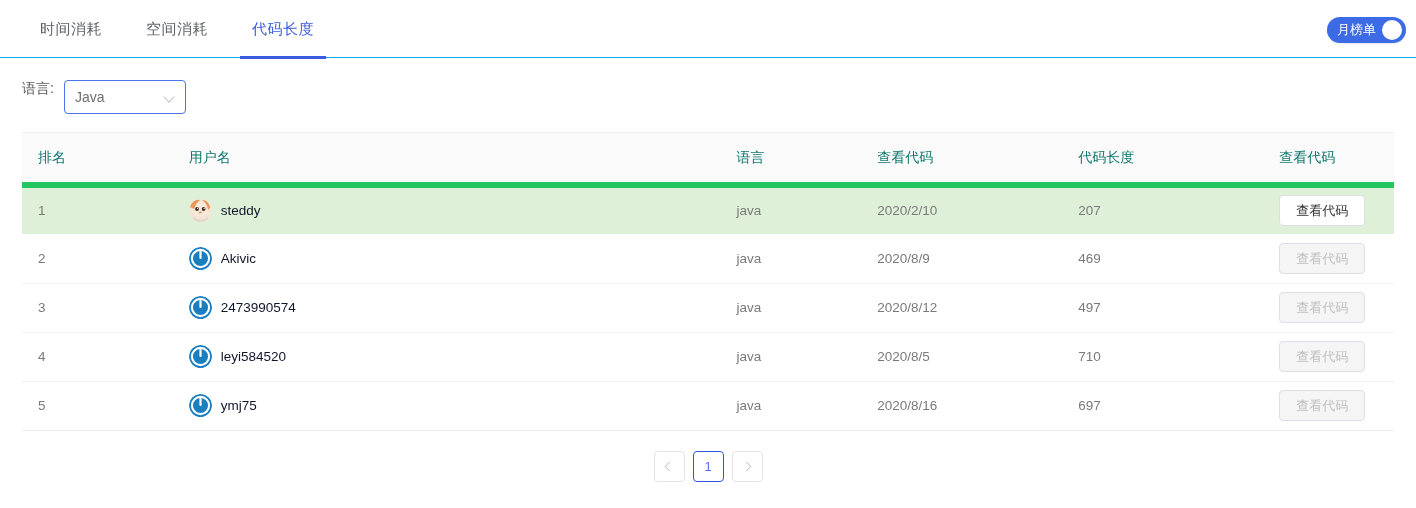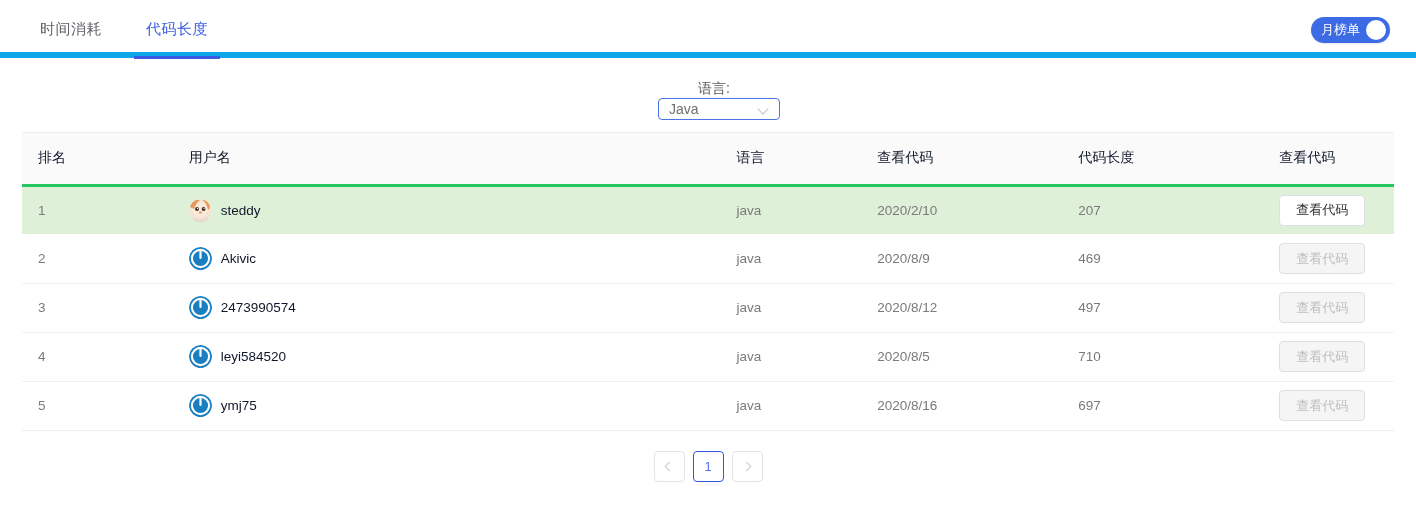--- a/index.html
+++ b/index.html
@@ -8,21 +8,21 @@
     width: 1416px; height: 508px;
     background: #ffffff;
     font-family: "Liberation Sans", "DejaVu Sans", sans-serif;
     overflow: hidden;
   }
 
   
   .tabbar {
     position: relative;
     height: 58px;
-    border-bottom: 6px solid #0ea5e9;
+    border-bottom: 1px solid #0ea5e9;
     display: flex;
     align-items: flex-start;
   }
   .tabs {
     display: flex;
     align-items: center;
     height: 58px;
     padding-left: 18px;
   }
   .tab {
@@ -40,21 +40,21 @@
   .tab.active::after {
     content: "";
     position: absolute;
     left: 10px; right: 10px; bottom: -1px;
     height: 3px;
     background: #3b5ce0;
   }
 
   .toggle-wrap {
     position: absolute;
-    right: 26px;
+    right: 10px;
     top: 17px;
   }
   .toggle {
     display: inline-flex;
     align-items: center;
     height: 26px;
     border-radius: 13px;
     background: #3d6ae5;
     padding: 0 4px 0 10px;
     cursor: pointer;
@@ -69,24 +69,23 @@
   }
   .toggle-knob {
     width: 20px; height: 20px;
     border-radius: 50%;
     background: #ffffff;
   }
 
   
   .filter-row {
     display: flex;
-    align-items: center;
+    align-items: flex-start;
     padding: 22px 0 0 22px;
     height: 62px;
-    flex-direction: column;
   }
   .filter-label {
     font-size: 14px;
     color: #5a5a5a;
     margin-right: 10px;
   }
   .select {
     position: relative;
     width: 122px;
     height: 34px;
@@ -128,25 +127,25 @@
   table {
     width: 100%;
     border-collapse: collapse;
     table-layout: fixed;
   }
   thead tr { background: #fafafa; }
   thead th {
     text-align: left;
     font-size: 14px;
     font-weight: normal;
-    color: #0f172a;
+    color: #0f766e;
     padding: 0 0 0 16px;
     height: 52px;
     vertical-align: middle;
-    border-bottom: 3px solid #22c55e;
+    border-bottom: 6px solid #22c55e;
   }
   tbody td {
     font-size: 13.5px;
     color: #7a7a7a;
     padding: 0 0 0 16px;
     height: 49px;
     vertical-align: middle;
     border-bottom: 1px solid #f1f1f1;
   }
   tbody tr:last-child td { border-bottom: none; }
@@ -237,20 +236,23 @@
   .arrow.prev::before { transform: rotate(45deg); }
   .arrow.next::before { transform: rotate(-135deg); left: 0px; }
 </style>
 </head>
 <body>
 
 <div class="tabbar">
   <div class="tabs">
     <div class="tab">
       <span>时间消耗</span>
+    </div>
+    <div class="tab">
+      <span>空间消耗</span>
     </div>
     <div class="tab active">
       <span>代码长度</span>
     </div>
   </div>
 
   <div class="toggle-wrap">
     <div class="toggle">
       <span class="toggle-label">月榜单</span>
       <span class="toggle-knob"></span>

